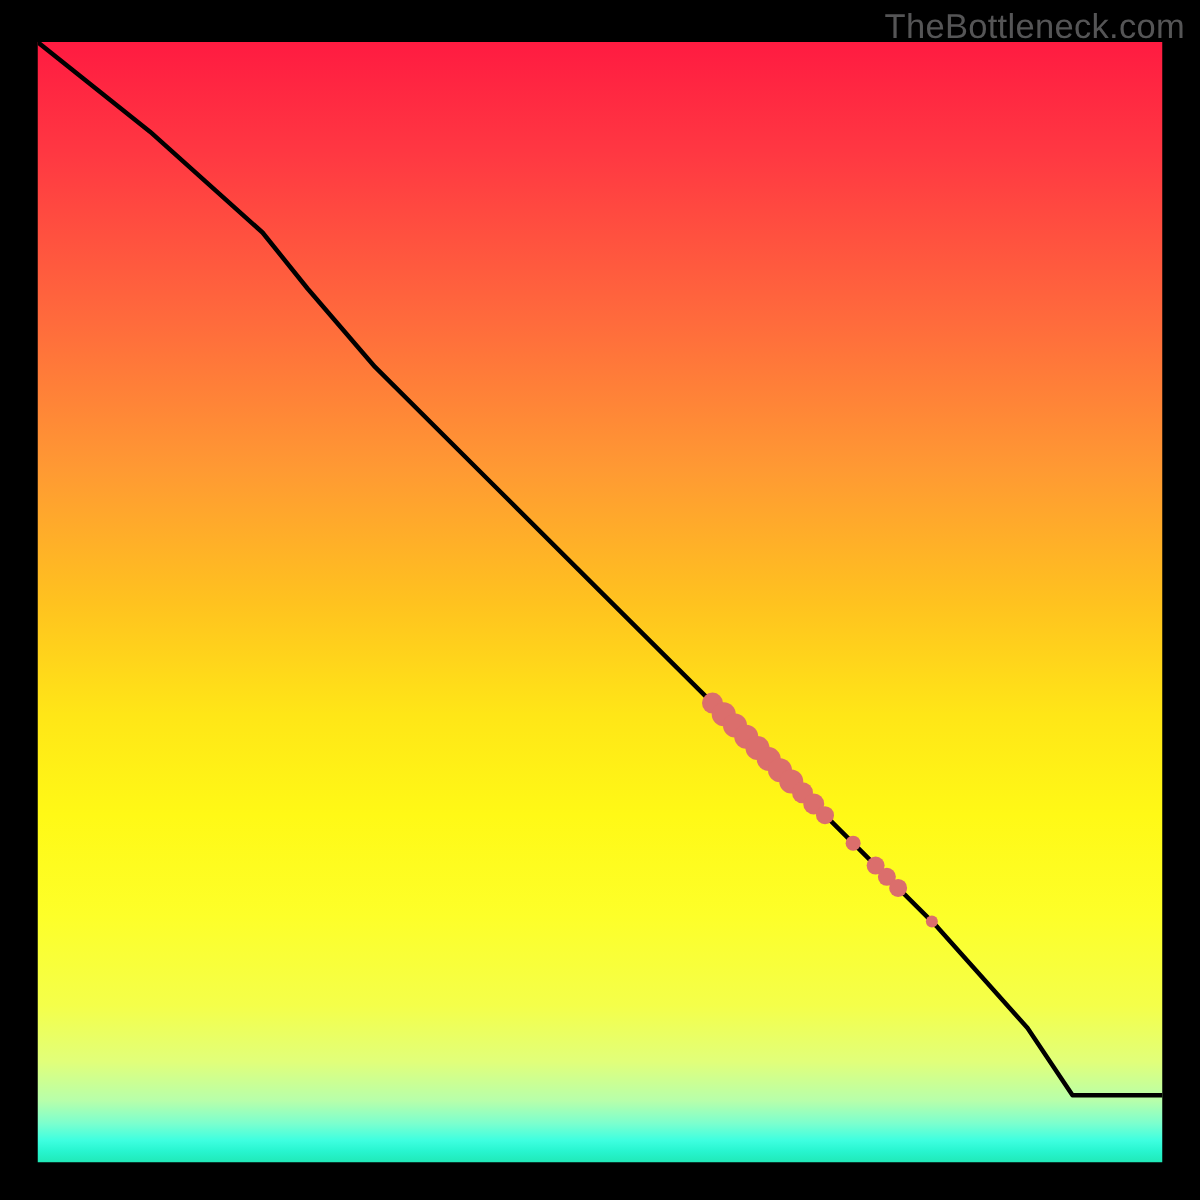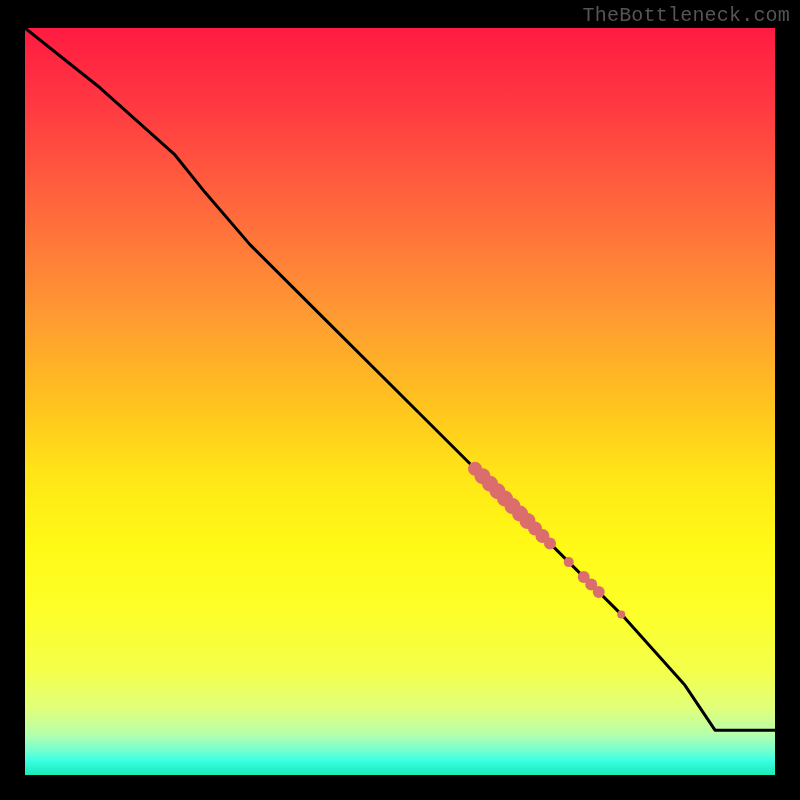--- a/index.html
+++ b/index.html
@@ -7,22 +7,22 @@
   .frame {
     position: relative;
     width: 800px;
     height: 800px;
     background: #000;
   }
   .watermark {
     position: absolute;
     top: 4px;
     right: 10px;
-    font-family: Liberation Mono, monospace;
-    font-size: 20px;
+    font-family: Liberation Sans, sans-serif;
+    font-size: 23px;
     font-weight: 500;
     color: #555556;
     letter-spacing: 0.2px;
     z-index: 5;
   }
   .plot {
     position: absolute;
     left: 25px;
     top: 28px;
     width: 750px;

